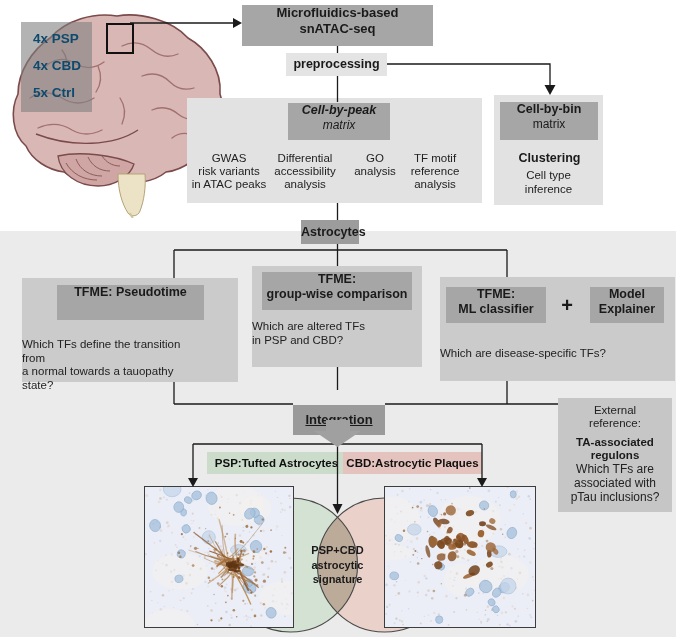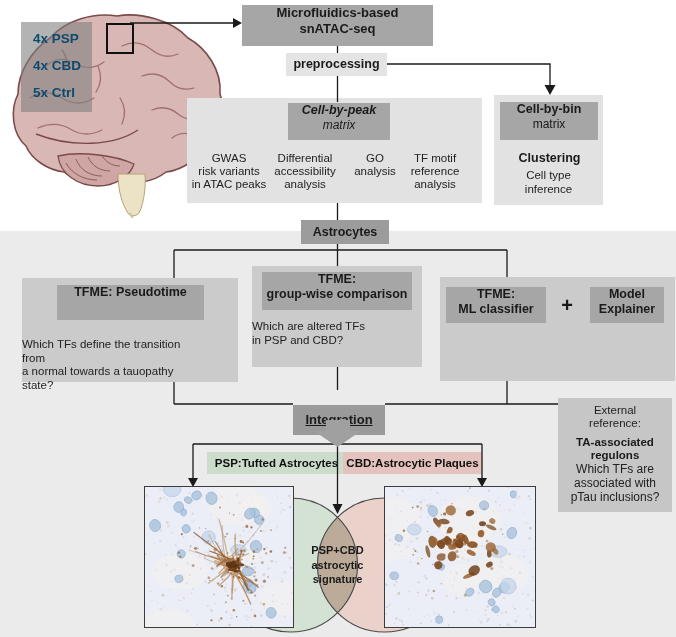--- a/index.html
+++ b/index.html
@@ -98,21 +98,21 @@
   <div class="abs darkhdr" style="left:500px;top:102px;width:98px;height:38px;">
     <div class="bold" style="font-size:12.5px;line-height:15px;">Cell-by-bin</div>
     <div style="font-size:12px;line-height:14px;">matrix</div>
   </div>
   <div class="abs ctr bold" style="left:494px;top:151px;width:111px;font-size:12.5px;">Clustering</div>
   <div class="abs ctr t-sm" style="left:494px;top:169px;width:109px;line-height:13.5px;">
     <div>Cell type</div>
     <div>inference</div>
   </div>
 
-  <div class="abs ctr bold" style="left:301px;top:220px;width:88px;height:24px;line-height:24px;font-size:12.5px;background:var(--astrocytes_box);"><span>Astrocytes</span></div>
+  <div class="abs ctr bold" style="left:301px;top:220px;width:58px;height:24px;line-height:24px;font-size:12.5px;background:var(--astrocytes_box);"><span>Astrocytes</span></div>
 
   <div class="abs midbox" style="left:22px;top:278px;width:216px;height:104px;"></div>
   <div class="abs darkhdr" style="left:57px;top:285px;width:147px;height:35px;">
     <div class="bold" style="font-size:12.5px;">TFME: Pseudotime</div>
   </div>
   <div class="abs q" style="left:22px;top:338px;width:172px;">
     <div>Which TFs define the transition from</div>
     <div>a normal towards a tauopathy state?</div>
   </div>
 
@@ -129,20 +129,21 @@
   <div class="abs midbox" style="left:440px;top:277px;width:235px;height:104px;"></div>
   <div class="abs darkhdr" style="left:446px;top:287px;width:100px;height:36px;">
     <div class="bold t-hdr">TFME:</div>
     <div class="bold t-hdr">ML classifier</div>
   </div>
   <div class="abs ctr bold" style="left:546px;top:287px;width:42px;height:36px;line-height:36px;font-size:20px;">+</div>
   <div class="abs darkhdr" style="left:590px;top:287px;width:74px;height:36px;">
     <div class="bold t-hdr">Model</div>
     <div class="bold t-hdr">Explainer</div>
   </div>
+  <div class="abs q" style="left:440px;top:347px;width:235px;">Which are disease-specific TFs?</div>
 
   <div class="abs ctr bold" style="left:293px;top:405px;width:92px;height:30px;line-height:30px;font-size:13px;background:var(--integration_box);text-decoration:underline;"><span>Integration</span></div>
 
   <div class="abs ctr" style="left:558px;top:398px;width:114px;height:114px;background:var(--external_box);padding-top:6px;box-sizing:border-box;">
     <div class="t-sm" style="line-height:12.5px;">External</div>
     <div class="t-sm" style="line-height:12.5px;">reference:</div>
     <div class="bold" style="font-size:11.5px;line-height:13px;margin-top:7px;">TA-associated</div>
     <div class="bold" style="font-size:11.5px;line-height:13px;">regulons</div>
     <div style="font-size:12px;line-height:14px;margin-top:0;color:#222;">Which TFs are</div>
     <div style="font-size:12px;line-height:14px;color:#222;">associated with</div>

